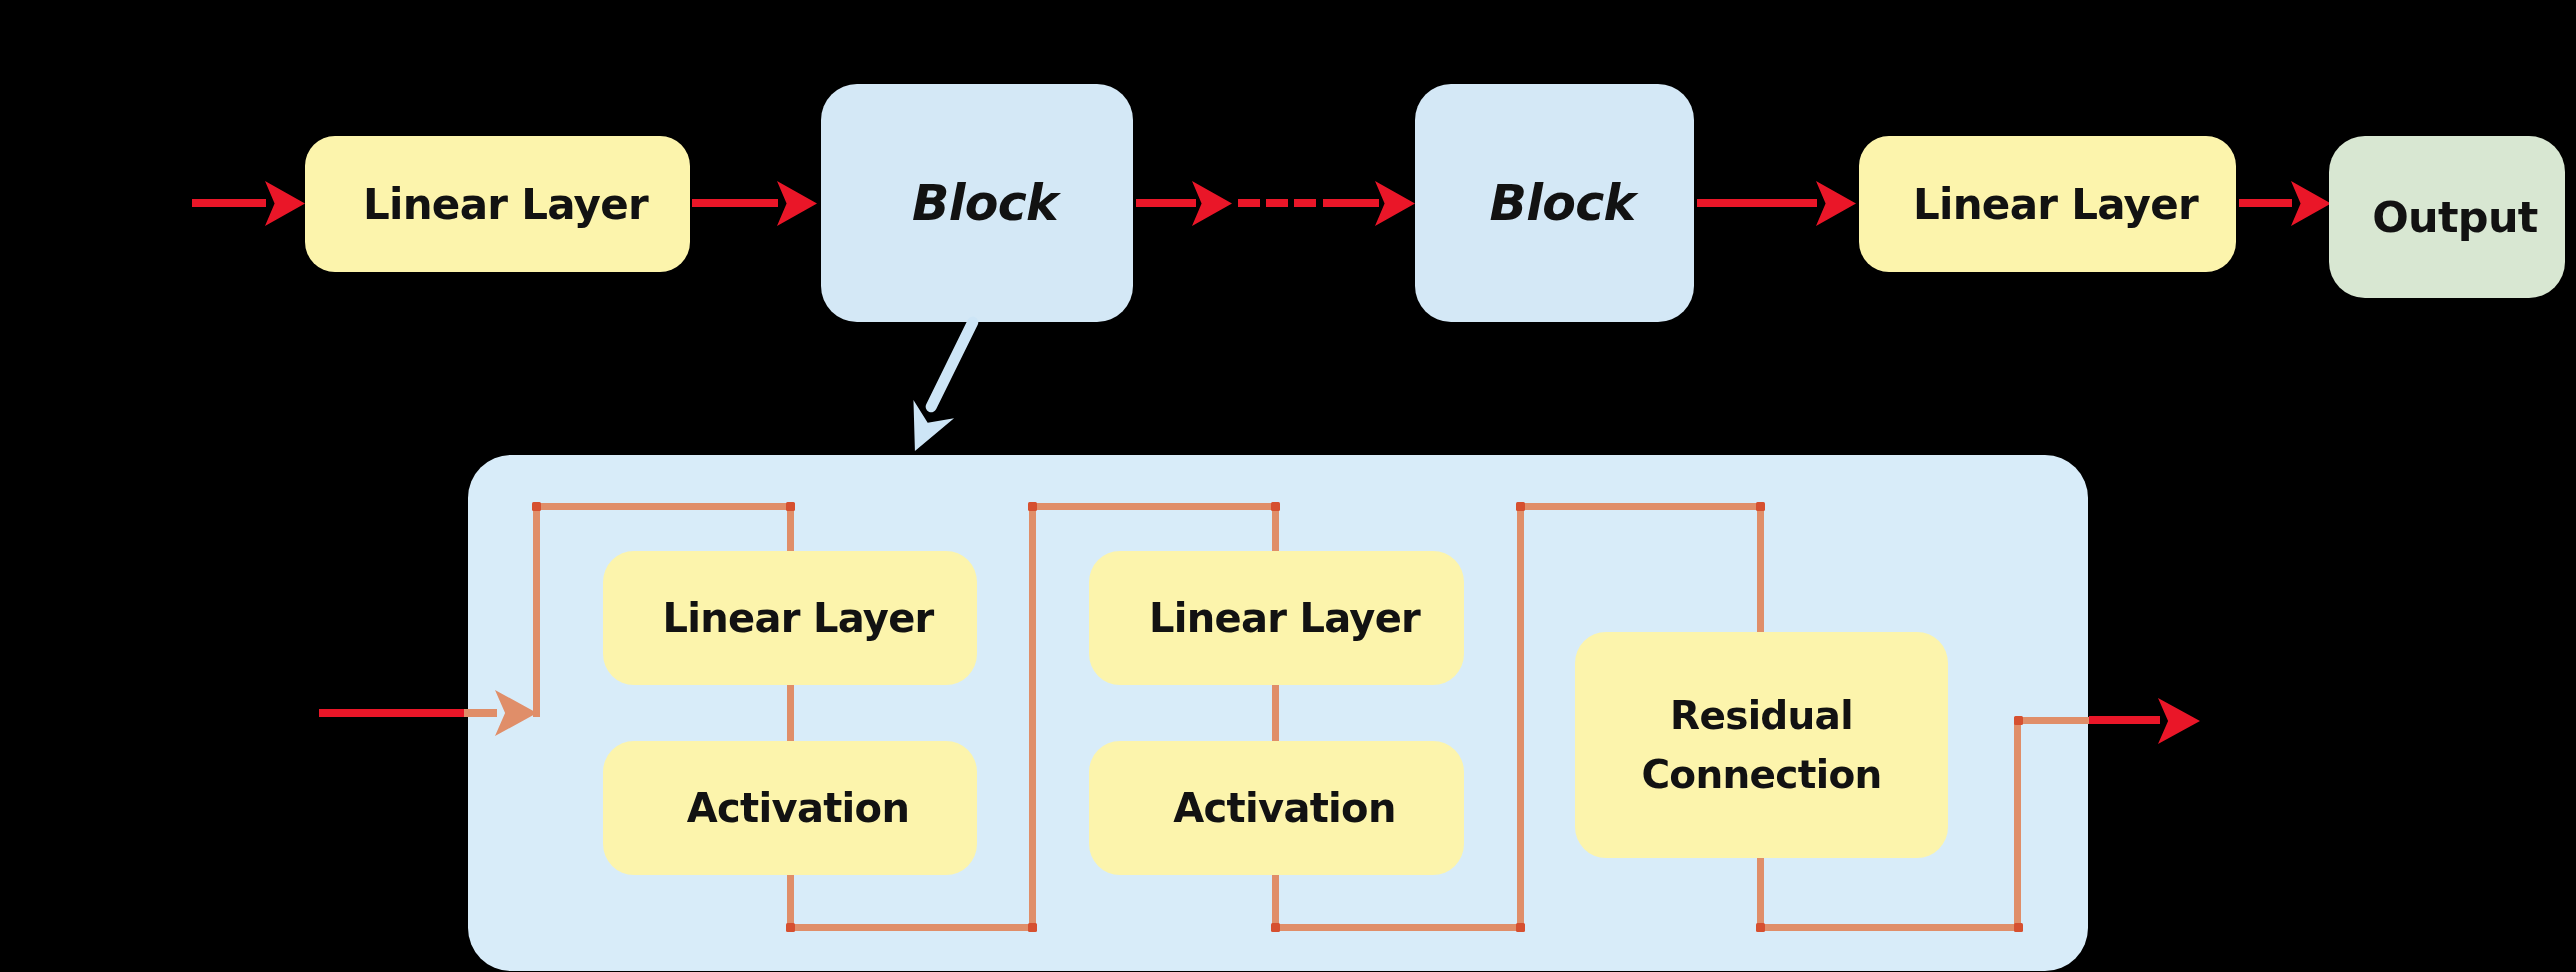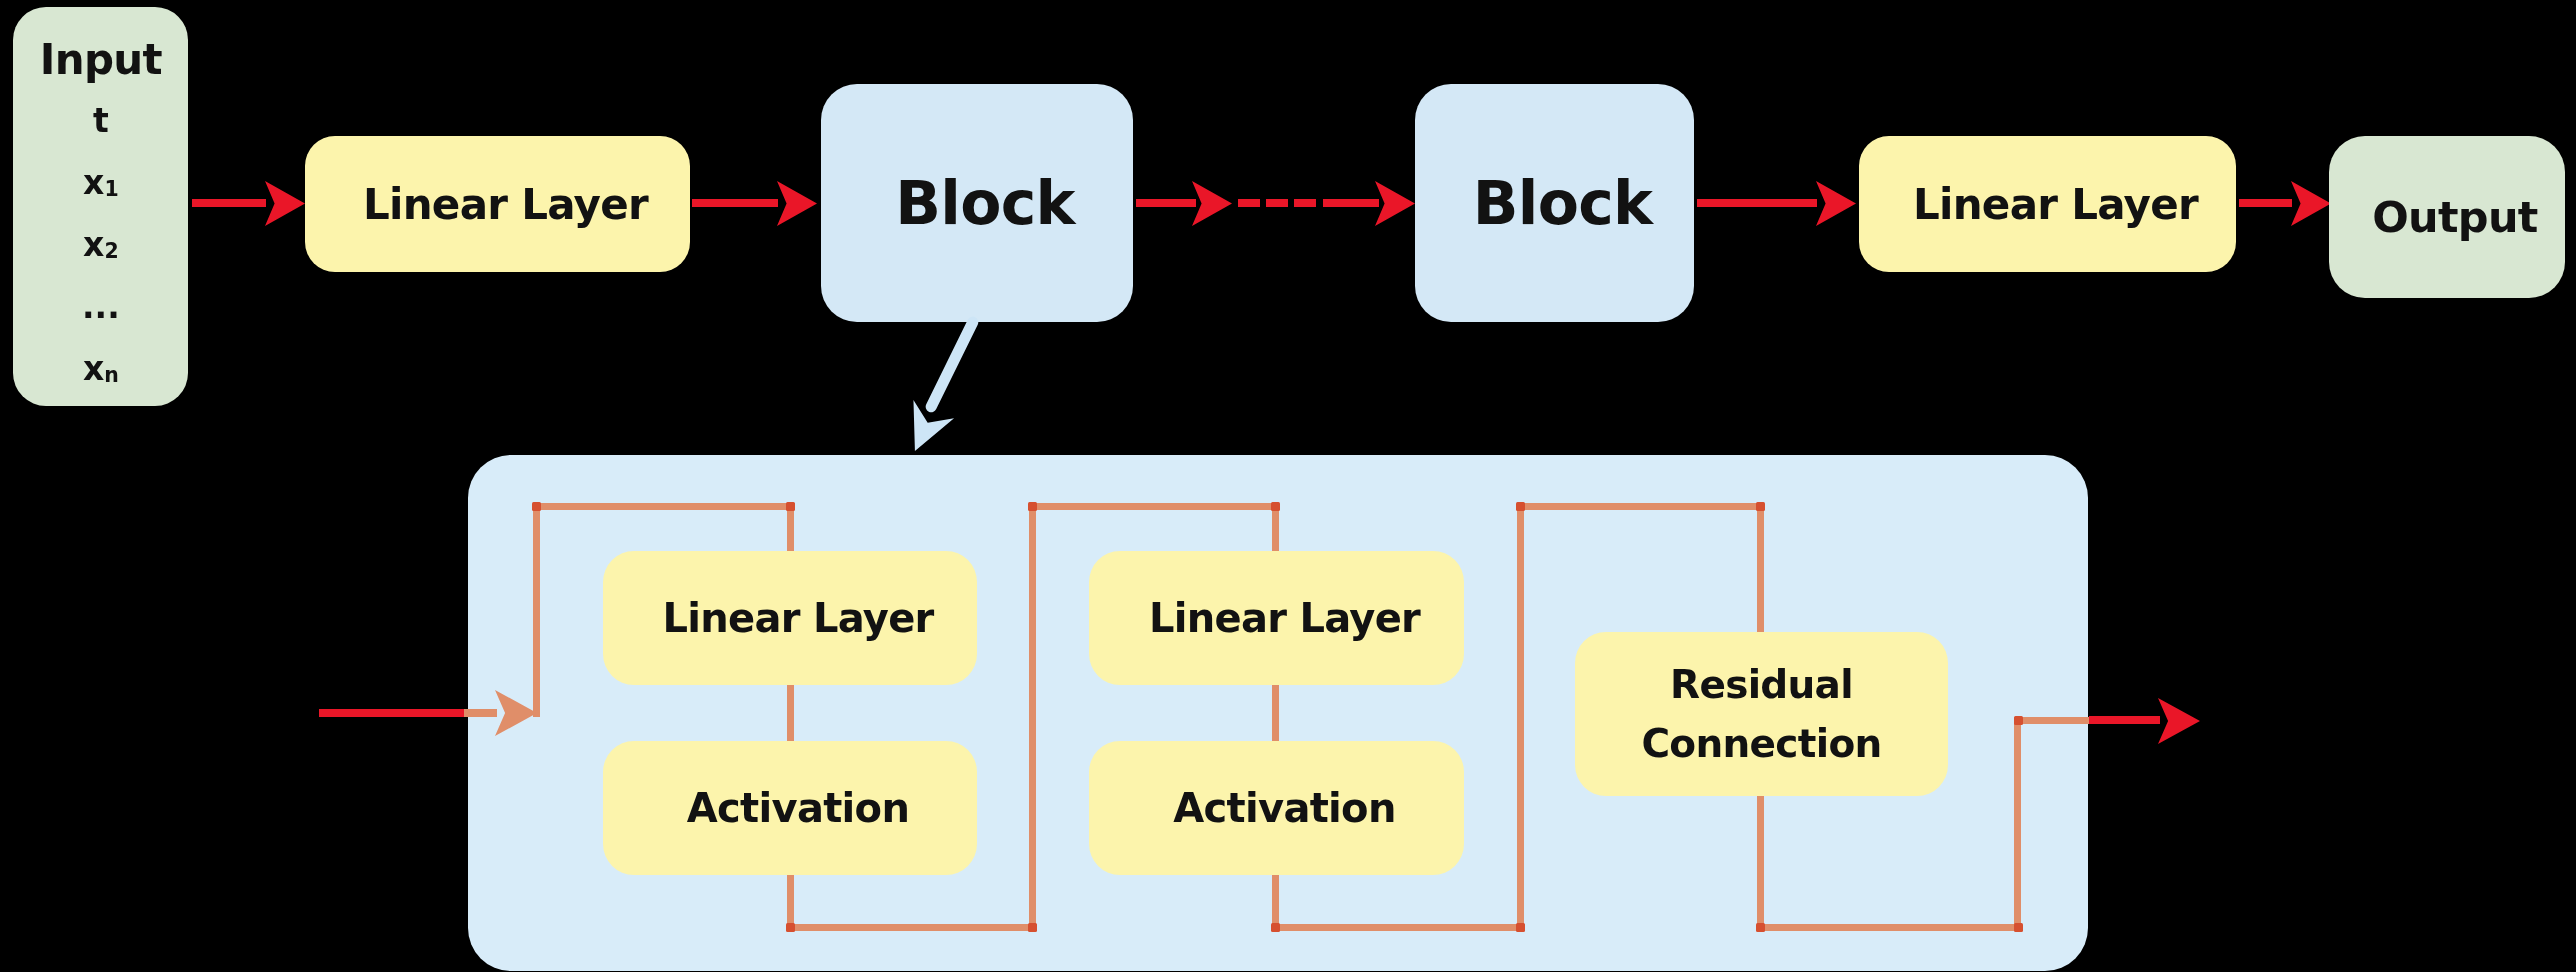--- a/index.html
+++ b/index.html
@@ -39,39 +39,29 @@
   .dash{position:absolute;width:22px;height:8.2px;background:#ea1628;}
   
   .detail-panel{
     position:absolute;left:468px;top:455px;width:1620px;height:516px;
     background:#d8ecf9;border-radius:43px;z-index:1;
   }
   .wire{position:absolute;background:#e08e69;z-index:2;}
   .joint{position:absolute;width:9px;height:9px;background:#d65030;z-index:3;border-radius:1.5px;}
   .inner{z-index:4;border-radius:31px;font-size:40px;}
   .top-label{font-size:42px;}
-  .block-label{font-size:60px;}
+  .block-label{font-size:49px;font-style:italic;}
   .residual{line-height:59px;font-size:39px;padding:0 45px;}
   .expand-arrow{position:absolute;left:869px;top:316px;z-index:5;}
 </style>
 </head>
 <body>
 
 <div class="stage">
 
-  <div class="input-box">
-    <div class="input-title">Input</div>
-    <div class="input-rows">
-      <div class="input-row"><span>t</span><span class="sub"></span></div>
-      <div class="input-row"><span>x</span><span class="sub">1</span></div>
-      <div class="input-row"><span>x</span><span class="sub">2</span></div>
-      <div class="input-row"><span>...</span><span class="sub"></span></div>
-      <div class="input-row"><span>x</span><span class="sub">n</span></div>
-    </div>
-  </div>
 
   <div class="rline" style="left:192px;top:199px;width:74px;"></div>
   <div class="rhead" style="left:265px;top:181px;"></div>
 
   <div class="node yellow top-label" style="left:305px;top:136px;width:385px;height:136px;border-radius:30px;">
     <span>Linear Layer</span>
   </div>
 
   <div class="rline" style="left:692px;top:199px;width:86px;"></div>
   <div class="rhead" style="left:777px;top:181px;"></div>
@@ -151,21 +141,21 @@
   </div>
   <div class="node yellow inner" style="left:603px;top:741px;width:374px;height:134px;">
     <span>Activation</span>
   </div>
   <div class="node yellow inner" style="left:1089px;top:551px;width:375px;height:134px;">
     <span>Linear Layer</span>
   </div>
   <div class="node yellow inner" style="left:1089px;top:741px;width:375px;height:134px;">
     <span>Activation</span>
   </div>
-  <div class="node yellow inner residual" style="left:1575px;top:632px;width:373px;height:164px;">
+  <div class="node yellow inner residual" style="left:1575px;top:632px;width:373px;height:226px;">
     <span>Residual Connection</span>
   </div>
 
   <div class="rline" style="left:2089px;top:716px;width:71px;z-index:5;"></div>
   <div class="rhead" style="left:2158px;top:698px;width:42px;height:46px;z-index:5;"></div>
 
 </div>
 
 
 </body></html>

